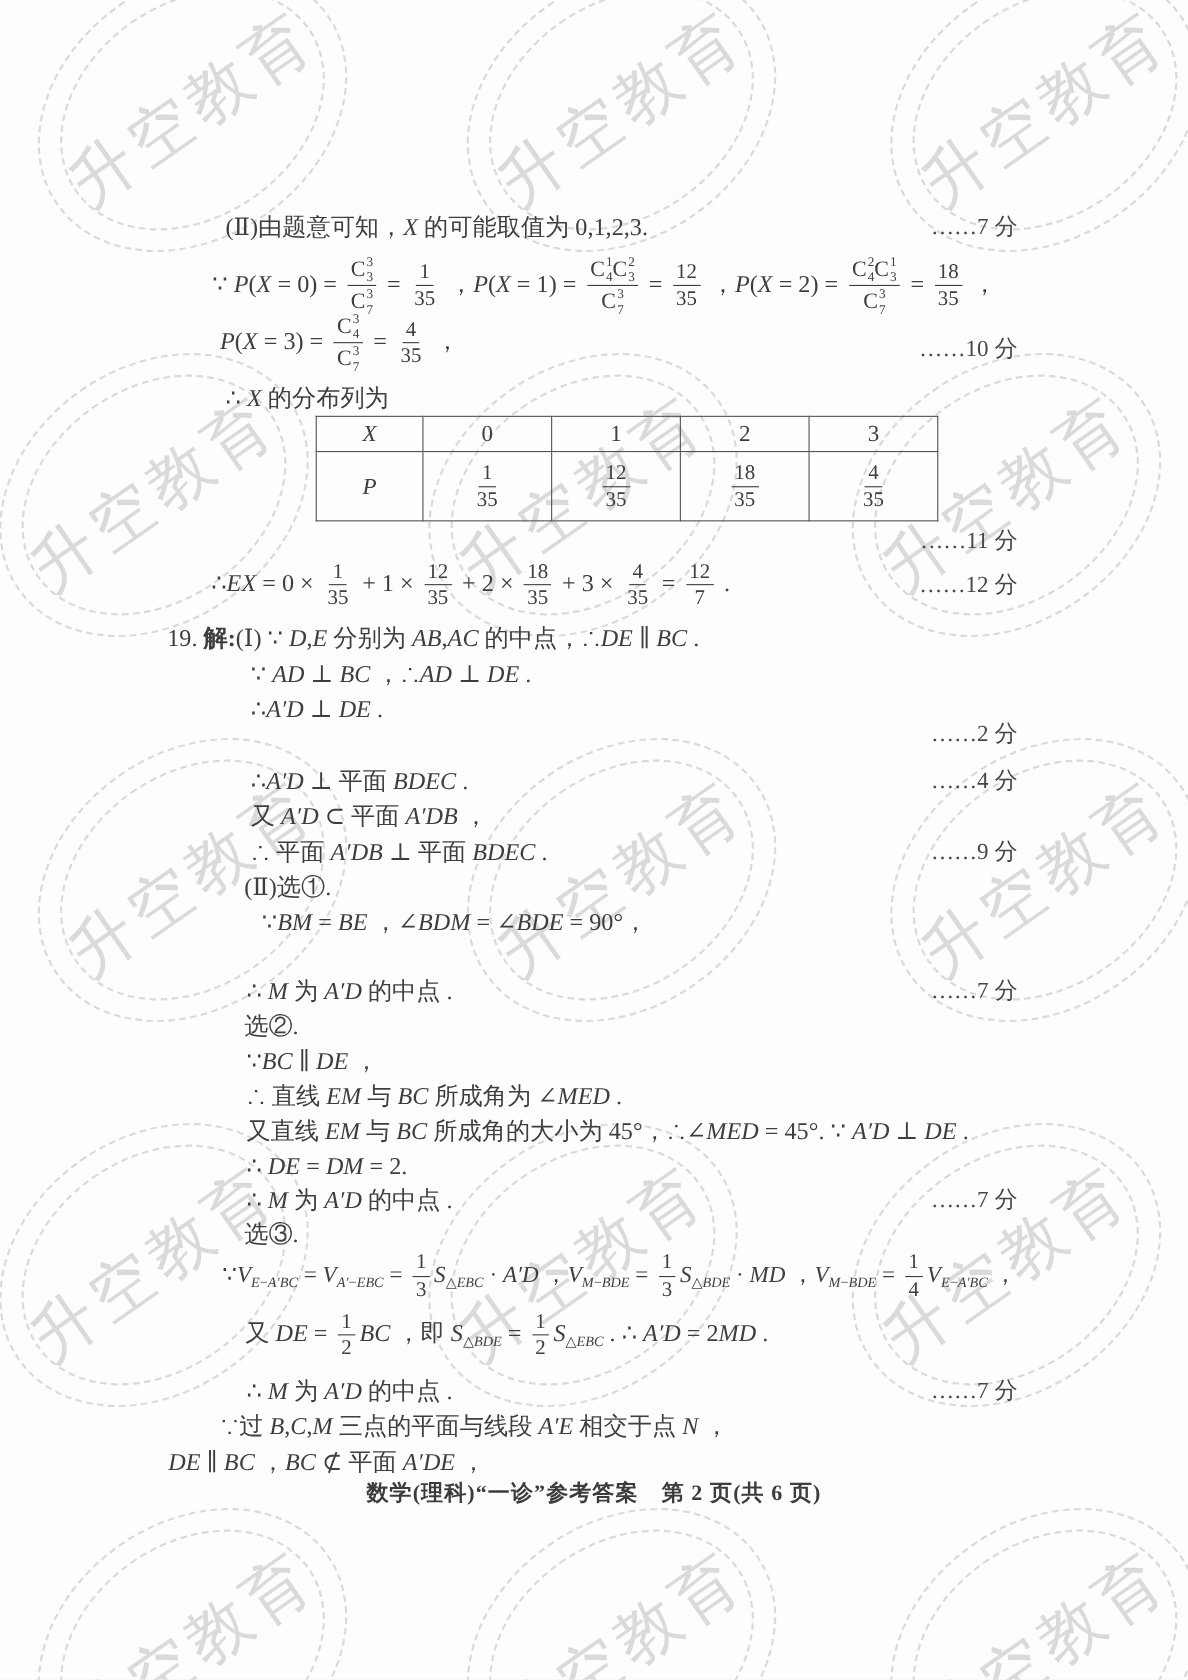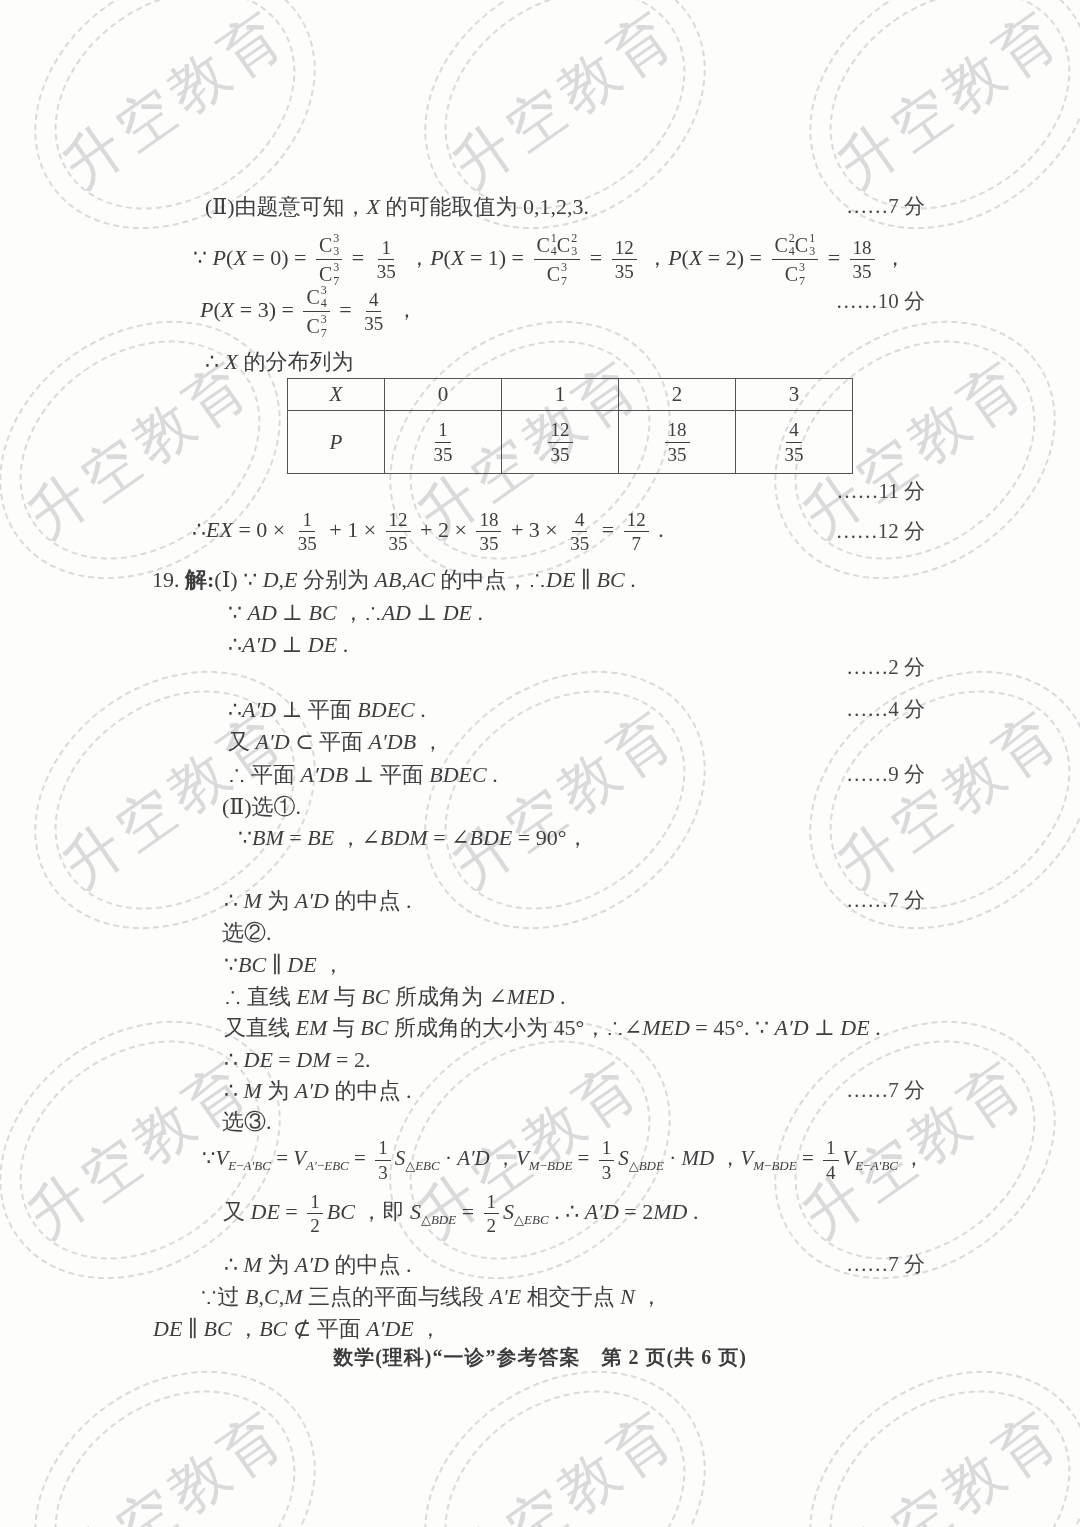--- a/index.html
+++ b/index.html
@@ -235,21 +235,21 @@
               <span class="cb">C</span>
               <span class="scol">
                 <span>3</span>
                 <span>7</span>
               </span>
             </span></span>
         </span> = <span class="fr">
           <span class="n">4</span>
           <span class="d">35</span>
         </span> ，</div>
-    <div class="score" style="top:288px;">……10 分</div>
+    <div class="score" style="top:304px;">……10 分</div>
 
     <div class="ln" style="top:348px;left:205px;font-family:Liberation Serif, serif;">∴ <i>X</i> 的分布列为</div>
 
     <table class="dist-table" style="top:378px;left:287px;">
       <tbody>
           <tr class="hrow">
         <td class="c0 var">X</td>
         <td class="cv">0</td>
         <td class="cv">1</td>
         <td class="cv">2</td>

